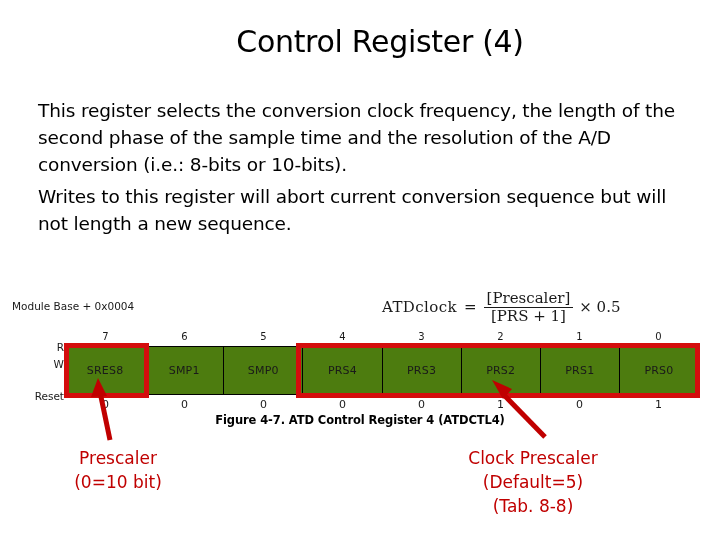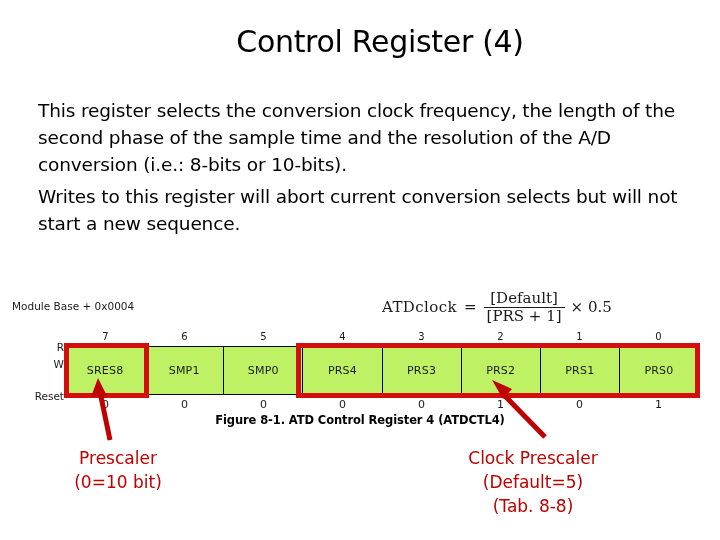--- a/index.html
+++ b/index.html
@@ -123,21 +123,21 @@
   #reg-cells {
     position: absolute;
     left: 66px;
     top: 59px;
     width: 632px;
     height: 49px;
     display: flex;
     border-top: 1.2px solid #000;
     border-bottom: 1.2px solid #000;
     box-sizing: border-box;
-    background: #bef264;
+    background: #4d7c0f;
   }
   #reg-cells .cell {
     flex: 1 1 0;
     display: flex;
     align-items: center;
     justify-content: center;
     font-size: 11px;
     font-family: "DejaVu Sans", sans-serif;
     color: #1a1a1a;
     border-right: 1.2px solid #000;
@@ -205,32 +205,32 @@
     pointer-events: none;
   }
 </style>
 </head>
 <body>
 
 <div id="slide-title">Control Register (4)</div>
 
 <div id="body-text">
   <p class="para">This register selects the conversion clock frequency, the length of the second phase of the sample time and the resolution of the A/D conversion (i.e.: 8-bits or 10-bits).</p>
-  <p class="para">Writes to this register will abort current conversion selects but will not start a new sequence.</p>
+  <p class="para">Writes to this register will abort current conversion sequence but will not length a new sequence.</p>
 </div>
 
 <div id="figure-block">
 
   <div id="module-base">Module Base + 0x0004</div>
 
   <div id="atd-formula">
     <span class="lhs">ATDclock</span>
     <span class="eq">=</span>
     <span class="frac">
-      <span class="num">[Default]</span>
+      <span class="num">[Prescaler]</span>
       <span class="den">[PRS + 1]</span>
     </span>
     <span class="tail">× 0.5</span>
   </div>
 
   <div id="reg-rowlabels">
     <div class="rl">R</div>
     <div class="rl">W</div>
     <div class="rl rl-reset">Reset</div>
   </div>
@@ -264,21 +264,21 @@
     <div class="rv">0</div>
     <div class="rv">0</div>
     <div class="rv">1</div>
     <div class="rv">0</div>
     <div class="rv">1</div>
   </div>
 
   <div class="hl-box" id="hl-sres8"></div>
   <div class="hl-box" id="hl-prs"></div>
 
-  <div id="fig-caption">Figure 8-1. ATD Control Register 4 (ATDCTL4)</div>
+  <div id="fig-caption">Figure 4-7. ATD Control Register 4 (ATDCTL4)</div>
 </div>
 
 <svg id="arrow-layer" viewBox="0 0 720 540">
   <g>
     <line x1="110" y1="440" x2="100" y2="392" stroke="#c00000" stroke-width="5"></line>
     <polygon points="98,378 91,397 107,396" fill="#c00000"></polygon>
   </g>
   <g>
     <line x1="545" y1="437" x2="502" y2="393" stroke="#c00000" stroke-width="5"></line>
     <polygon points="492,380 503,399 512,389" fill="#c00000"></polygon>

